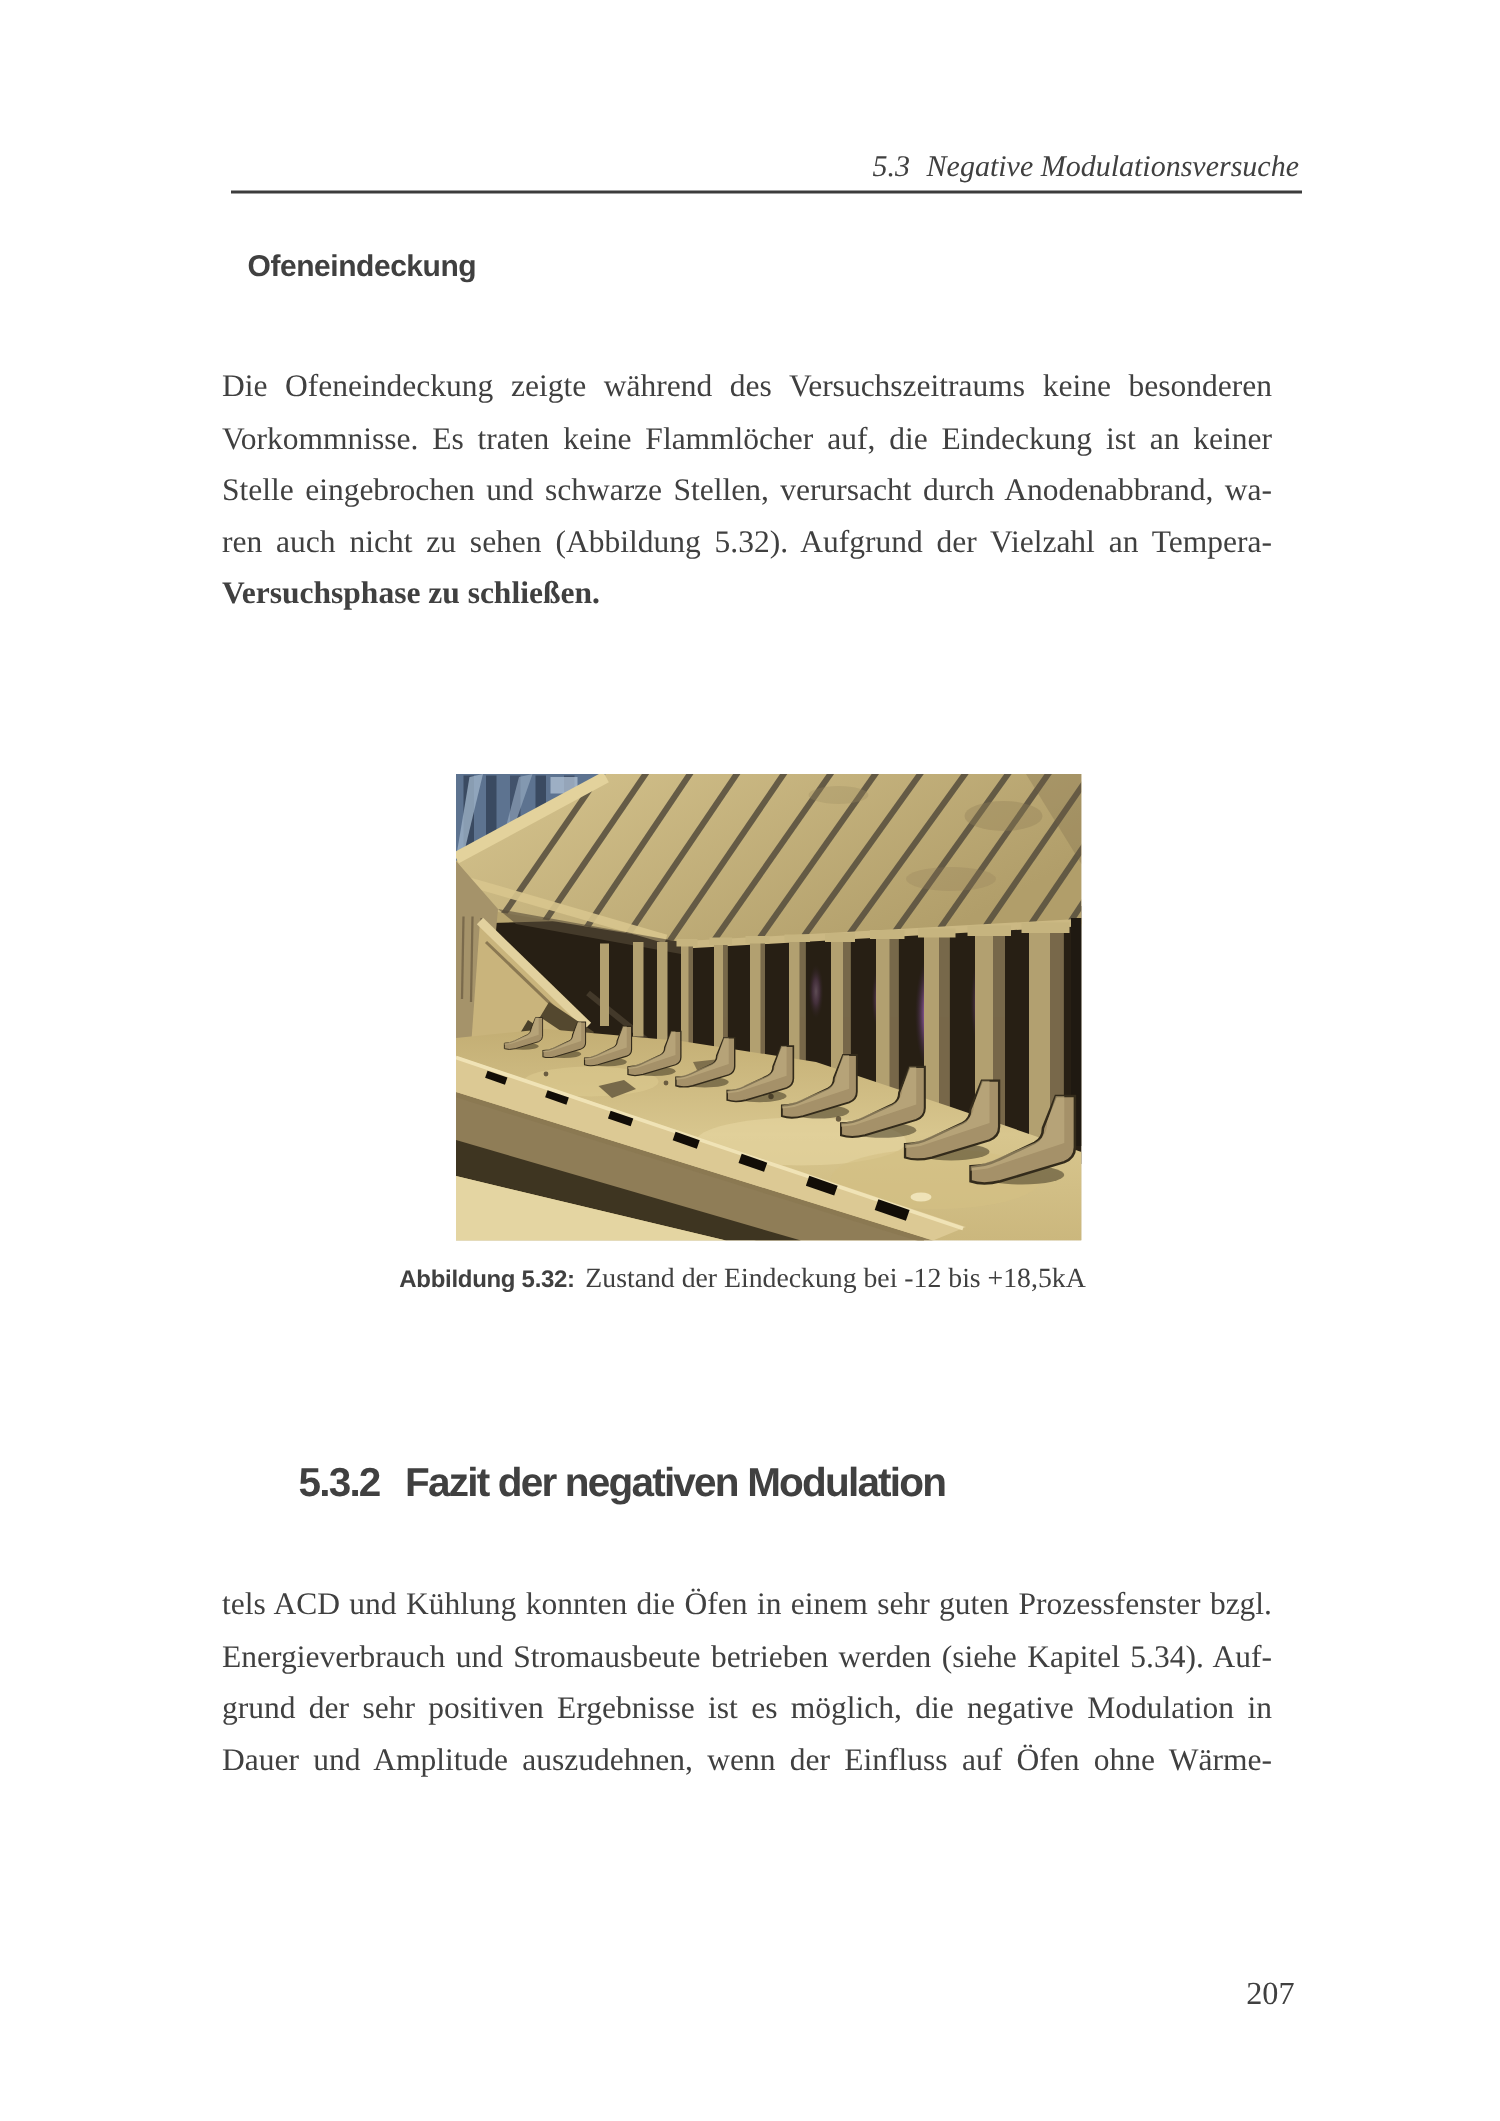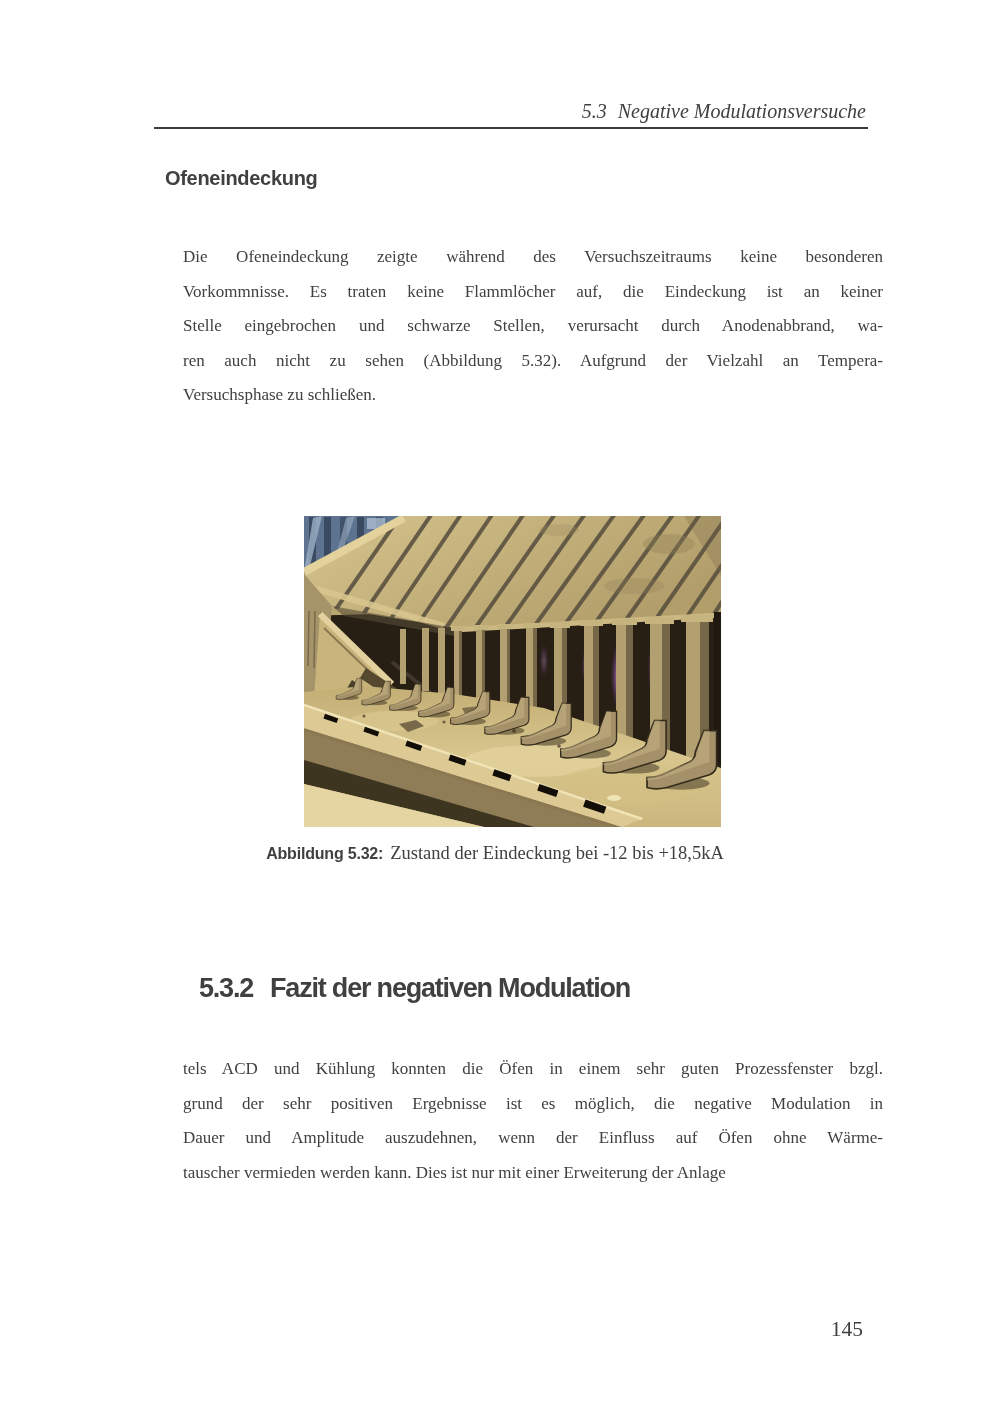--- a/index.html
+++ b/index.html
@@ -22,25 +22,25 @@
     background:#3c3c3c;
   }
   
   .subheading {
     position:absolute; top:168px; left:165px;
     font-family:"Liberation Sans","DejaVu Sans",sans-serif;
     font-weight:bold; font-size:20px; letter-spacing:-0.3px; line-height:1;
   }
   
   .para {
-    position:absolute; left:183px; width:700px;
-    font-size:17px; line-height:34.5px;
+    position:absolute; left:148px; width:700px;
+    font-size:21px; line-height:34.5px;
   }
   .para .pline { text-align:justify; text-align-last:justify; white-space:normal; }
-  .para .pline.last { text-align-last:left; }
+  .para .pline.last { text-align-last:left;font-weight:bold; }
   .para1 { top:240px; }
   .para2 { top:1052px; }
   
   .figure { position:absolute; left:304px; top:516px; width:417px; height:311px; }
   .figure svg { display:block; }
   .caption {
     position:absolute; top:842px; left:145px; width:700px;
     text-align:center; font-size:18.5px; line-height:1.2; white-space:nowrap;
   }
   .caption .cap-label {
@@ -264,20 +264,20 @@
   <div class="caption">
     <span class="cap-label">Abbildung 5.32:</span><span>Zustand der Eindeckung bei -12 bis +18,5kA</span>
   </div>
 
   <div class="section-heading">
     <span class="sec-num">5.3.2</span><span>Fazit der negativen Modulation</span>
   </div>
 
   <div class="para para2">
     <div class="pline">tels ACD und Kühlung konnten die Öfen in einem sehr guten Prozessfenster bzgl.</div>
+    <div class="pline">Energieverbrauch und Stromausbeute betrieben werden (siehe Kapitel 5.34). Auf-</div>
     <div class="pline">grund der sehr positiven Ergebnisse ist es möglich, die negative Modulation in</div>
     <div class="pline">Dauer und Amplitude auszudehnen, wenn der Einfluss auf Öfen ohne Wärme-</div>
-    <div class="pline last">tauscher vermieden werden kann. Dies ist nur mit einer Erweiterung der Anlage</div>
-  </div>
-
-  <div class="page-number">145</div>
+  </div>
+
+  <div class="page-number">207</div>
 
 </div>
 
 </body></html>

